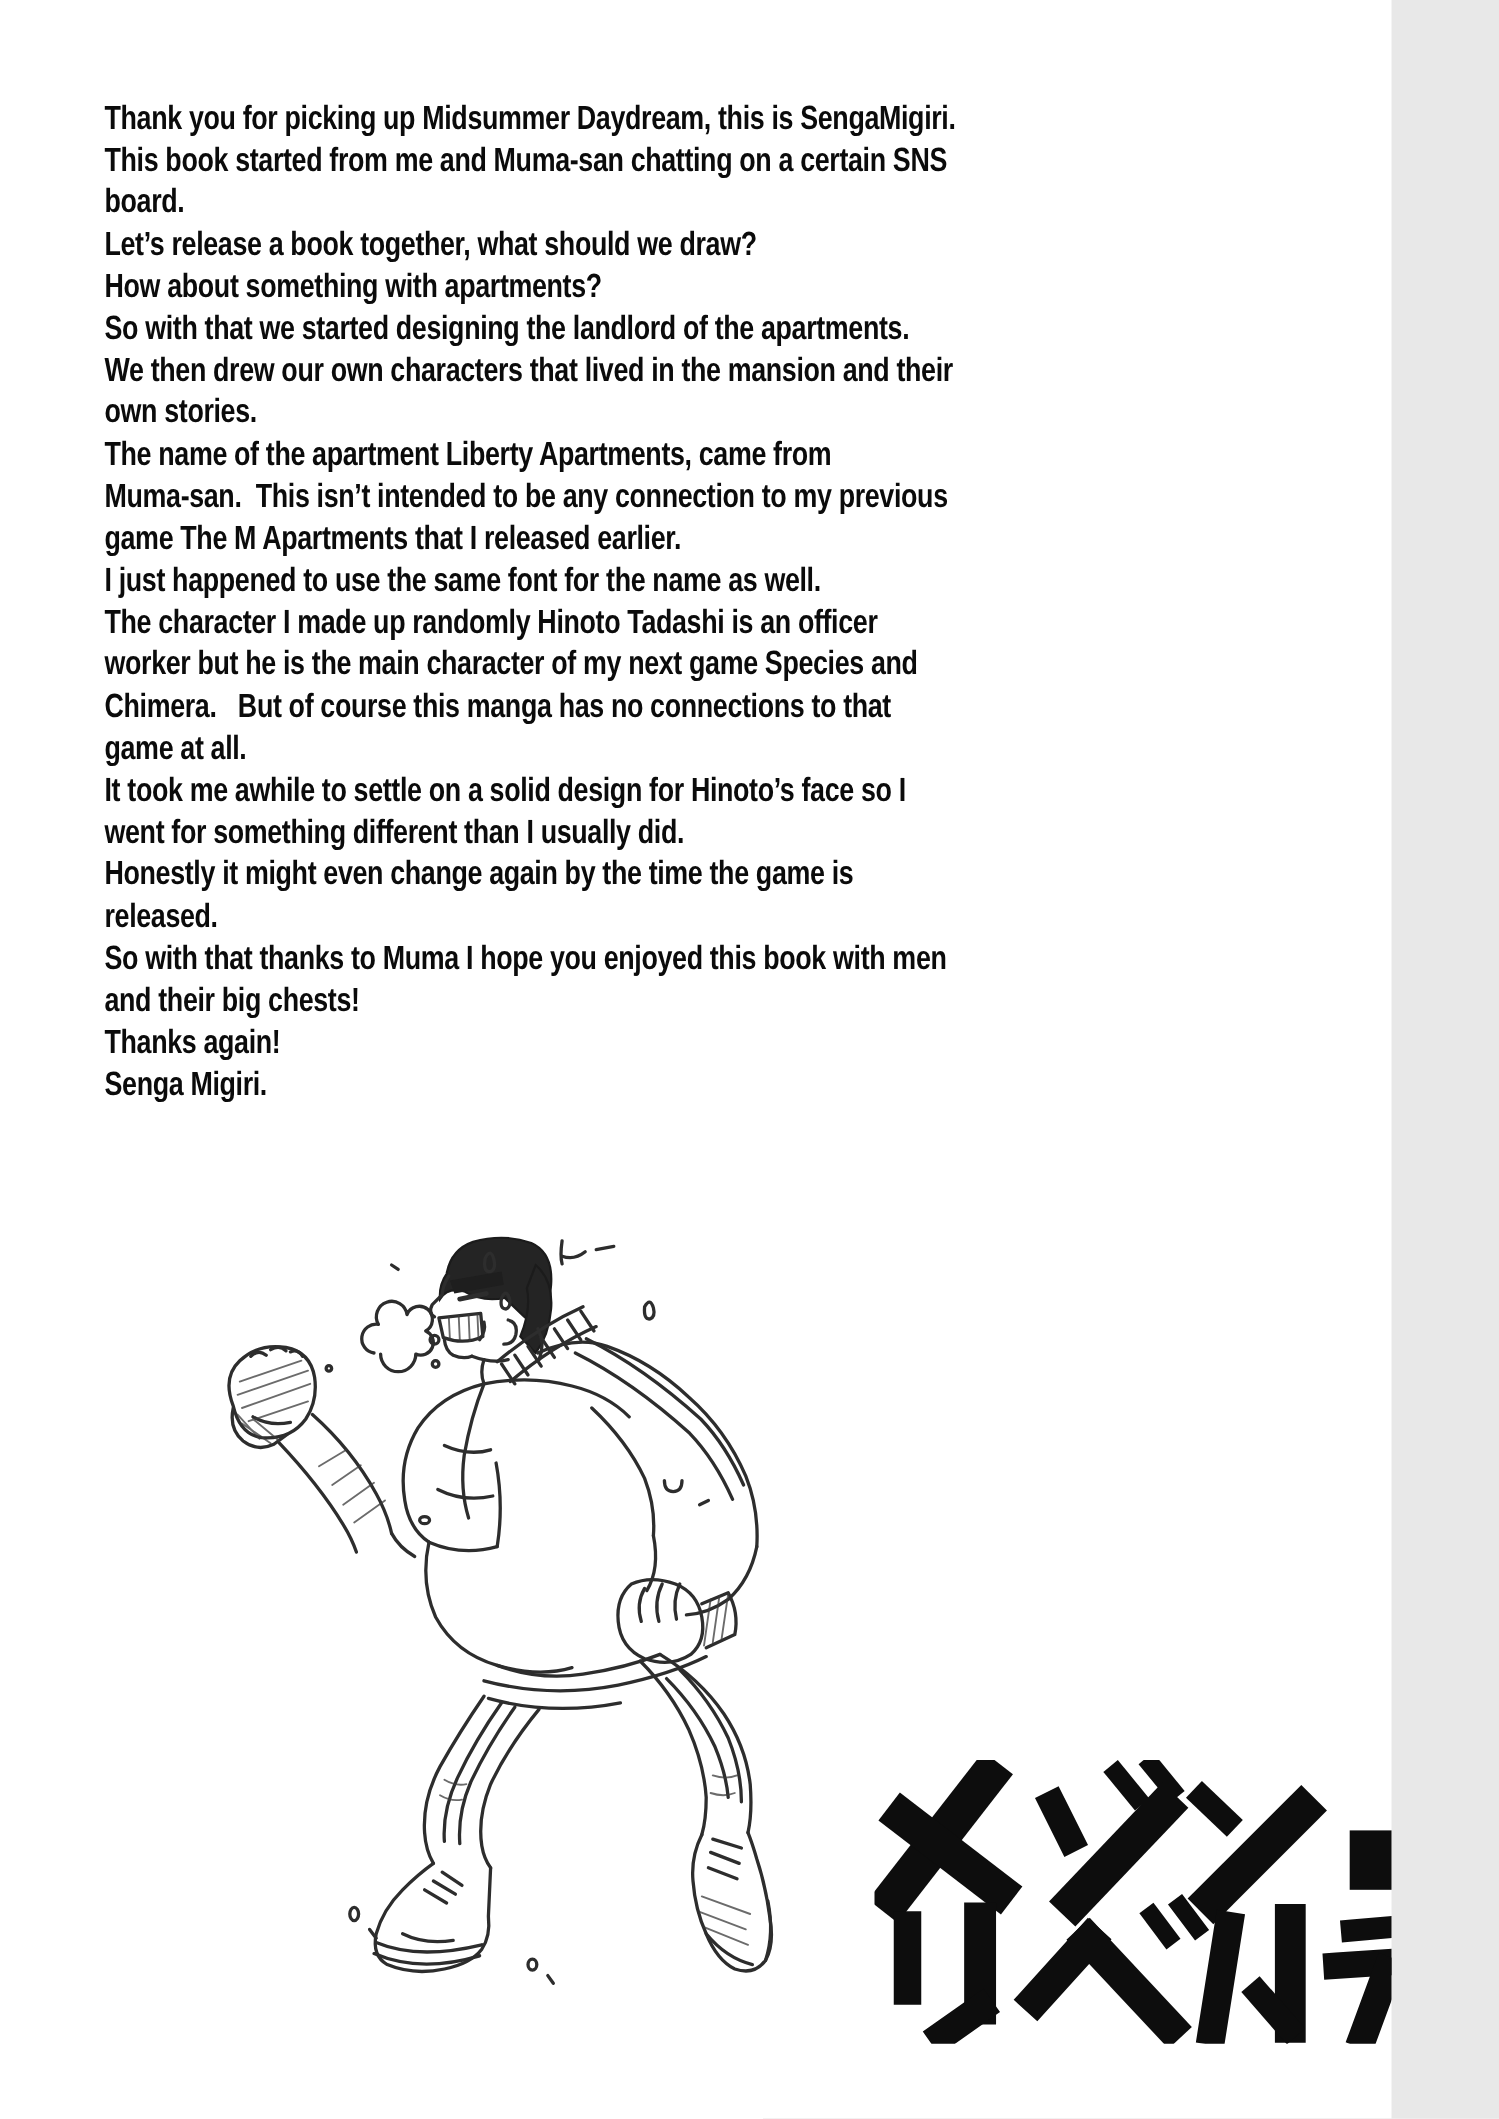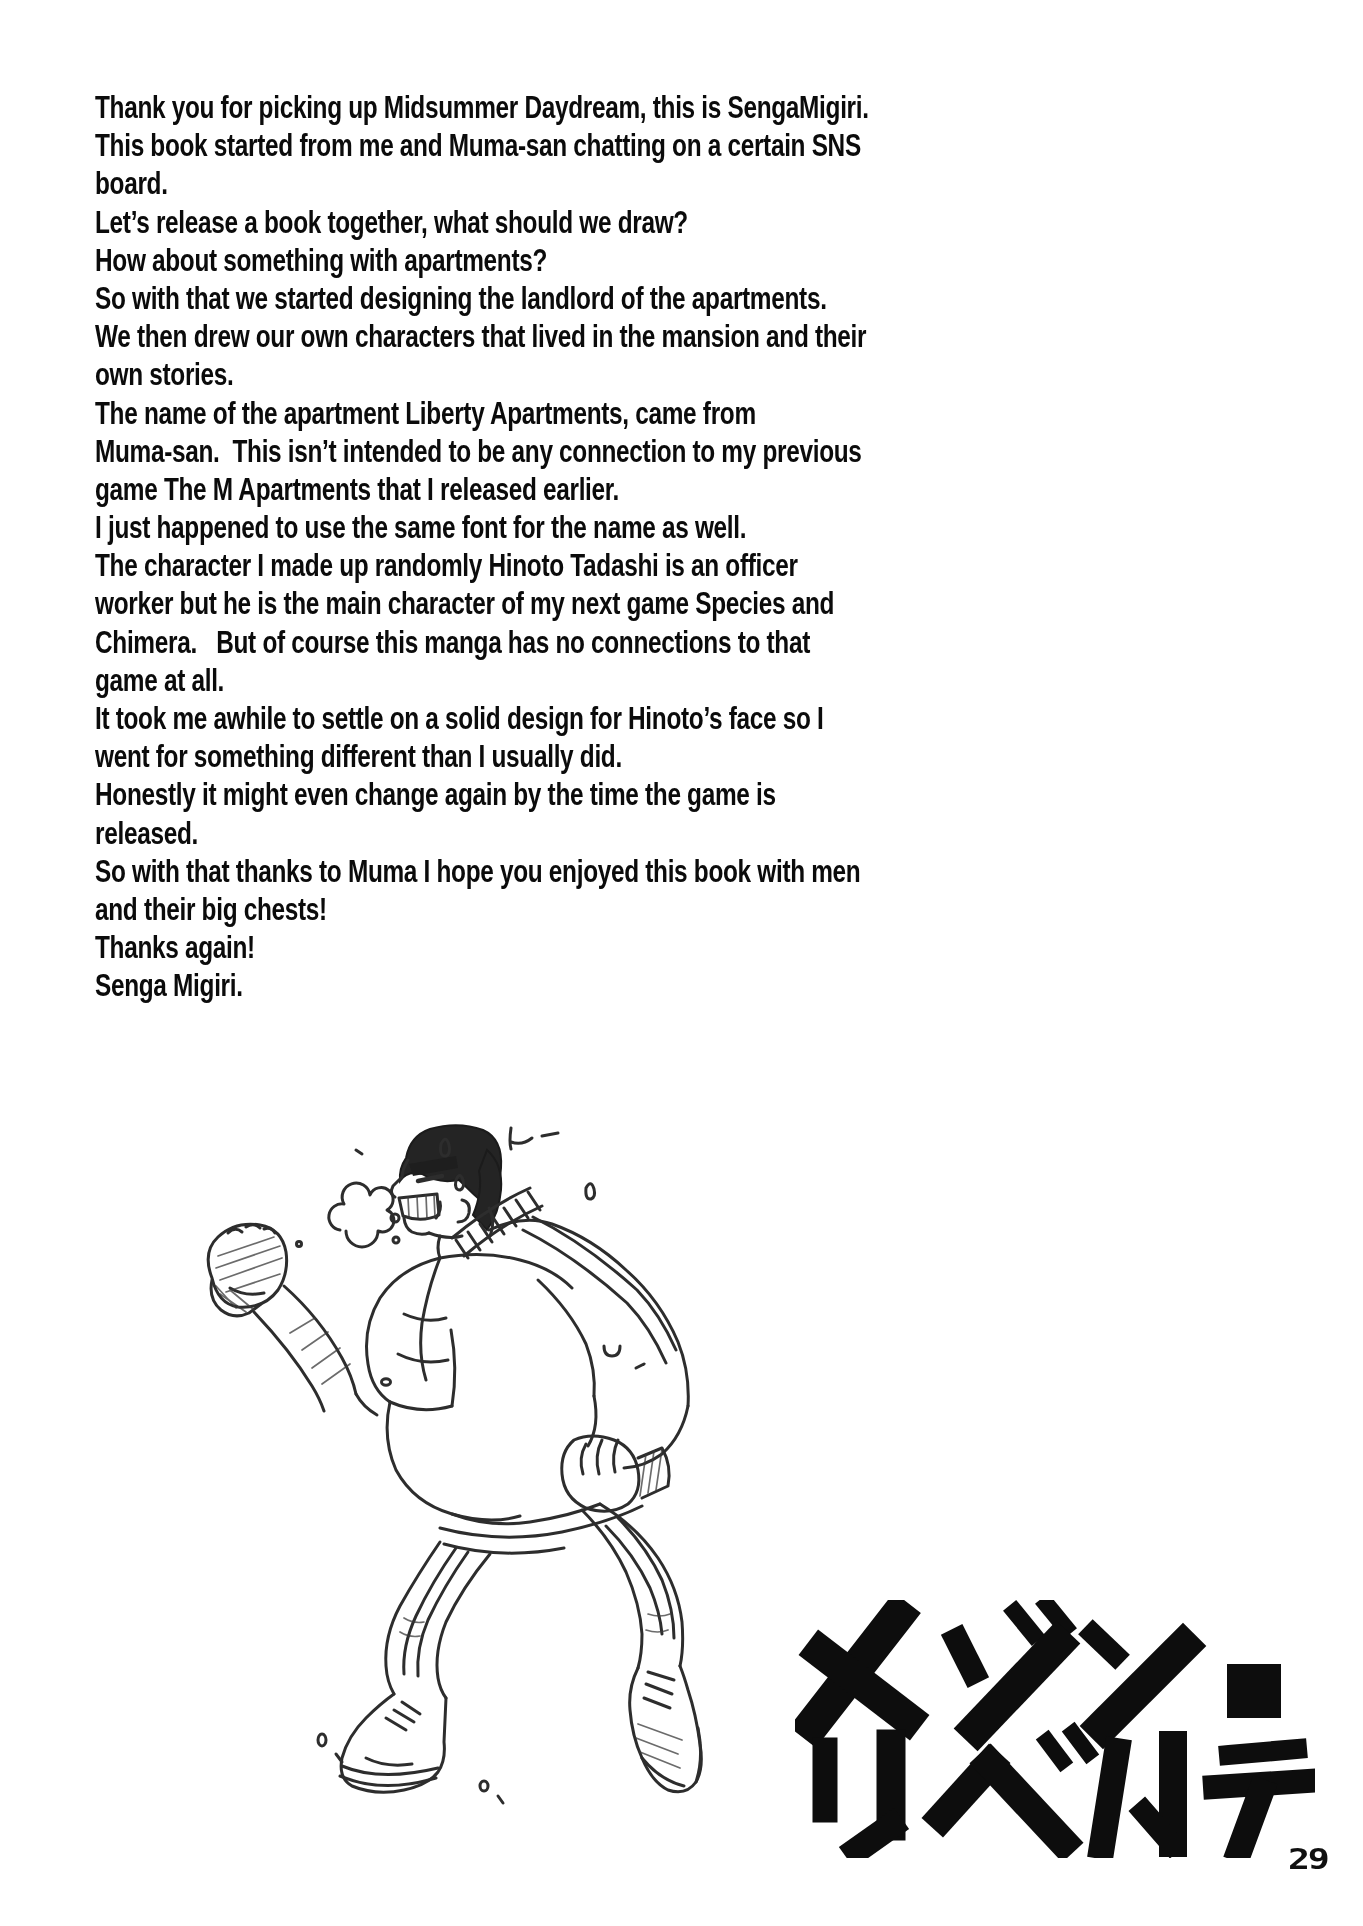--- a/index.html
+++ b/index.html
@@ -1,18 +1,18 @@
 <!DOCTYPE html>
 <html><head>
 <meta charset="utf-8">
 <style>
   html,body{margin:0;padding:0;background:#e8e8e8;}
   .page{
     position:relative;
-    width:1363px;height:1926px;
+    width:1265px;height:1926px;
     background:#ffffff;
     overflow:hidden;
     font-family:"Liberation Sans",sans-serif;
   }
   .afterword{
     position:absolute;
     left:95px;top:88px;
     width:1040px;
     transform:scaleX(0.8);
     transform-origin:left top;

